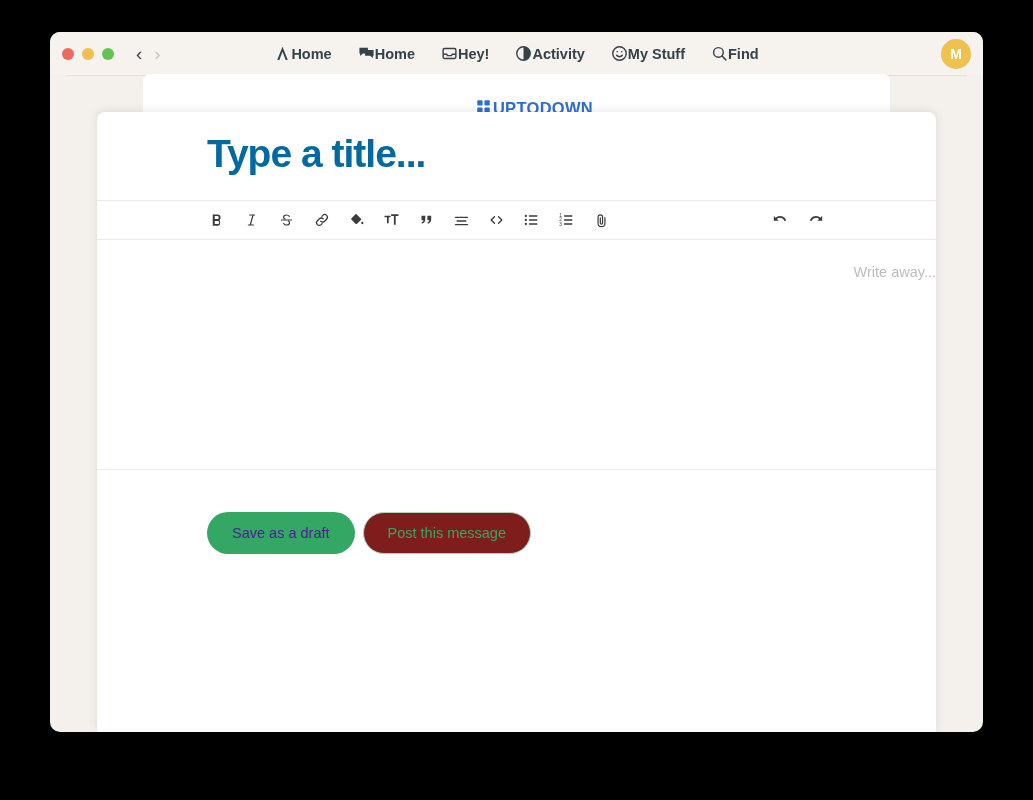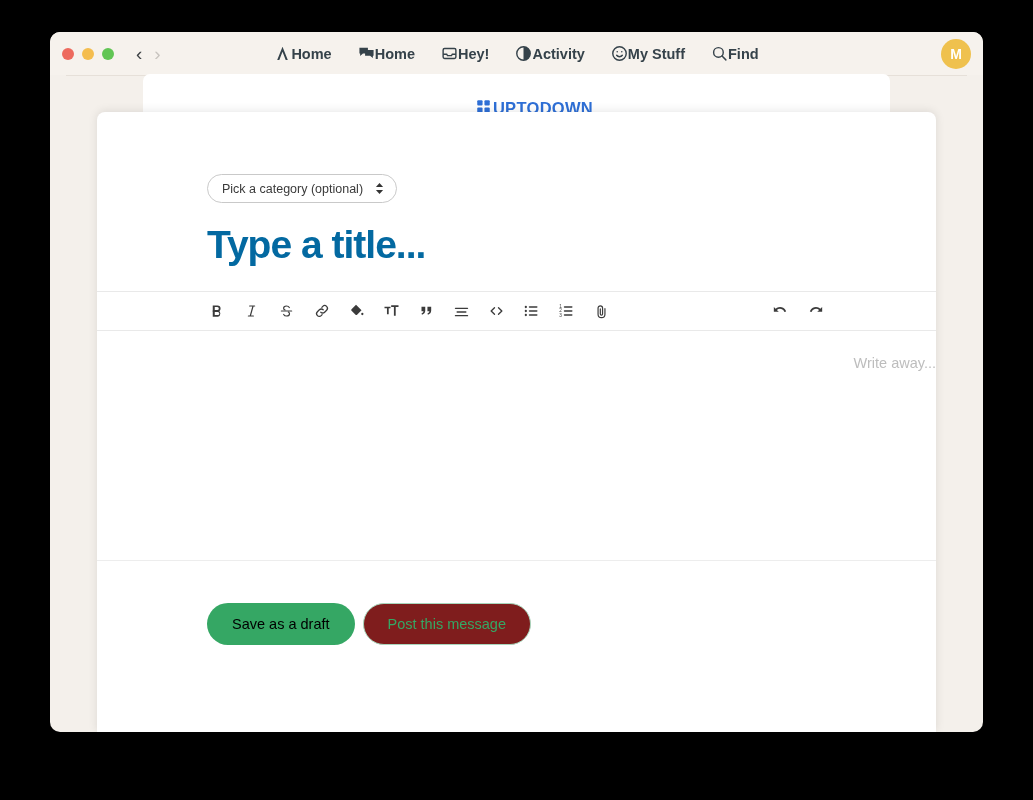--- a/index.html
+++ b/index.html
@@ -134,21 +134,21 @@
     text-align: right;
   }
 
   
   #footer { padding: 42px 0 0 110px; display: flex; gap: 8px; }
   .btn {
     height: 42px; padding: 0 24px; border-radius: 21px;
     font-size: 14.5px; display: flex; align-items: center;
     justify-content: center; cursor: pointer; border: 1px solid transparent;
   }
-  .btn.primary { background: #35A764; color: #000000; }
+  .btn.primary { background: #35A764; color: #4c1d95; }
   .btn.ghost   { background: #7f1d1d; color: #35A764; border-color: #A8D6BC; }
 </style>
 </head>
 <body>
 
 <div id="app-window">
 
   <div id="bg-tagline">Post an announcement, pitch an idea, or ask a question.</div>
 
   <div id="titlebar">
@@ -240,31 +240,20 @@
           <rect x="2" y="13.5" width="8.5" height="8.5" rx="1.6"></rect>
           <rect x="13.5" y="13.5" width="8.5" height="8.5" rx="1.6"></rect>
         </svg>
       </span>
       <a href="#">UPTODOWN</a>
     </div>
   </div>
 
   <div id="composer">
 
-    <div id="category-row">
-      <div id="category-select">
-        <span>Pick a category (optional)</span>
-        <span class="stepper">
-          <svg width="9" height="13" viewBox="0 0 10 14" fill="#333">
-            <path d="M5 1 L9 5.2 L1 5.2 Z"></path>
-            <path d="M5 13 L9 8.8 L1 8.8 Z"></path>
-          </svg>
-        </span>
-      </div>
-    </div>
 
     <div id="title-input">Type a title...</div>
 
     <div id="toolbar">
       <div id="tool-left">
 
         <span class="tool">
           <svg width="15" height="16" viewBox="0 0 24 24" fill="#3B3B3B">
             <path d="M6 3h7.5a5 5 0 0 1 0 10H6zm3.2 2.6v4.8h4.1a2.4 2.4 0 0 0 0-4.8z"></path>
             <path d="M6 11h8.4a5.2 5.2 0 0 1 0 10H6zm3.2 2.6v4.8h4.9a2.4 2.4 0 0 0 0-4.8z"></path>

